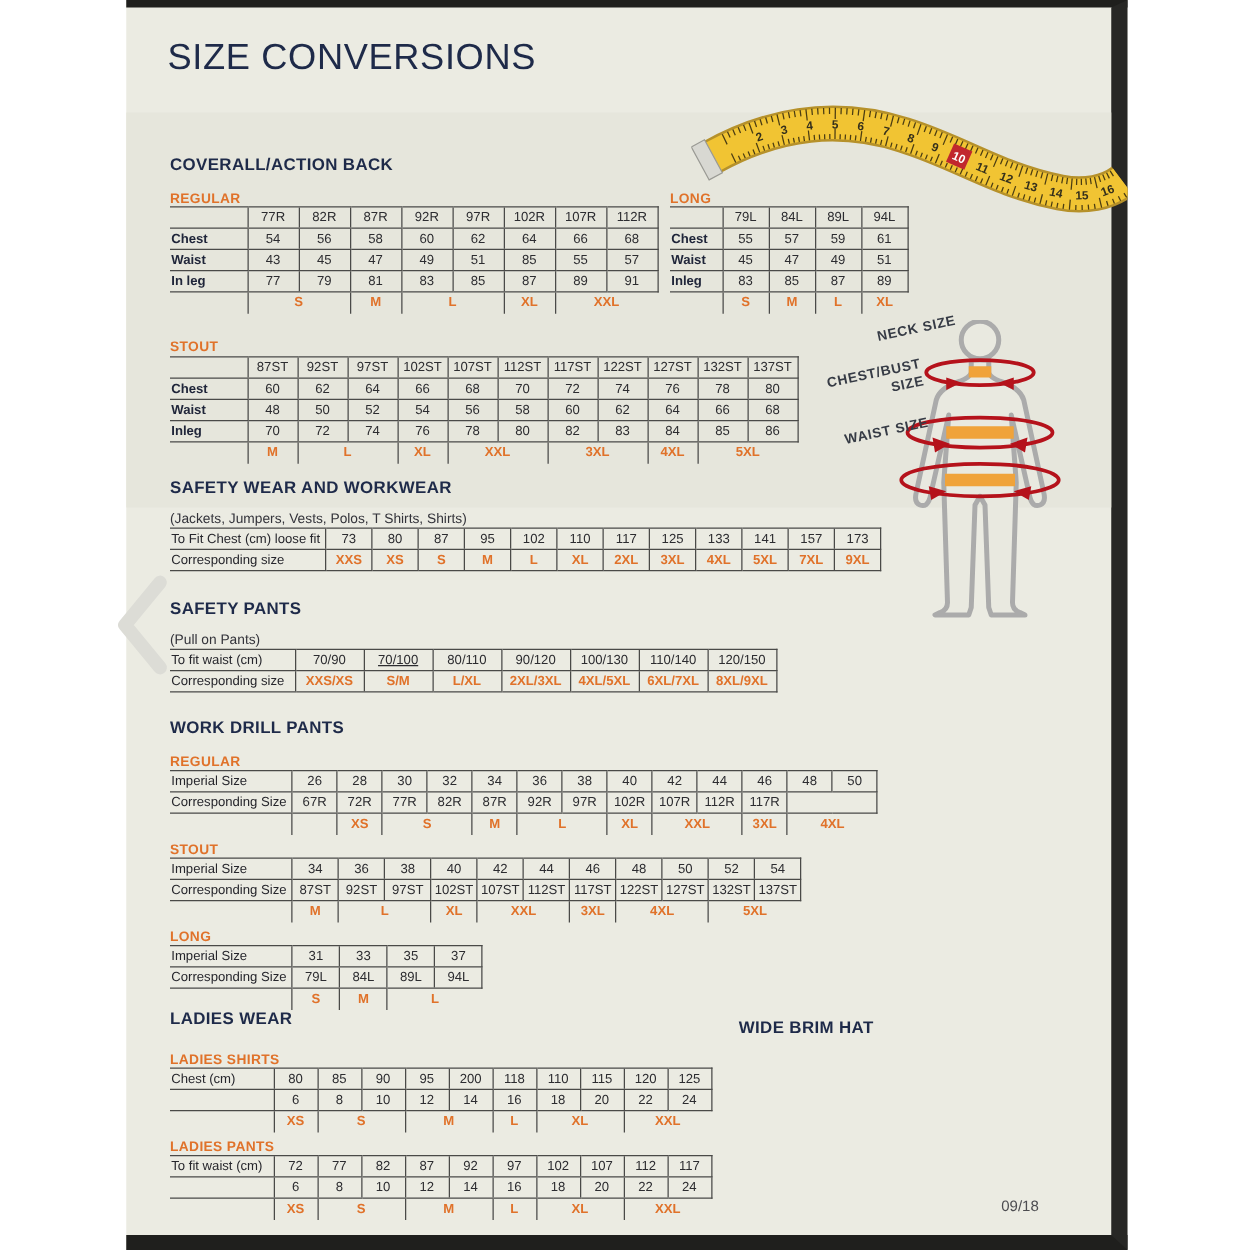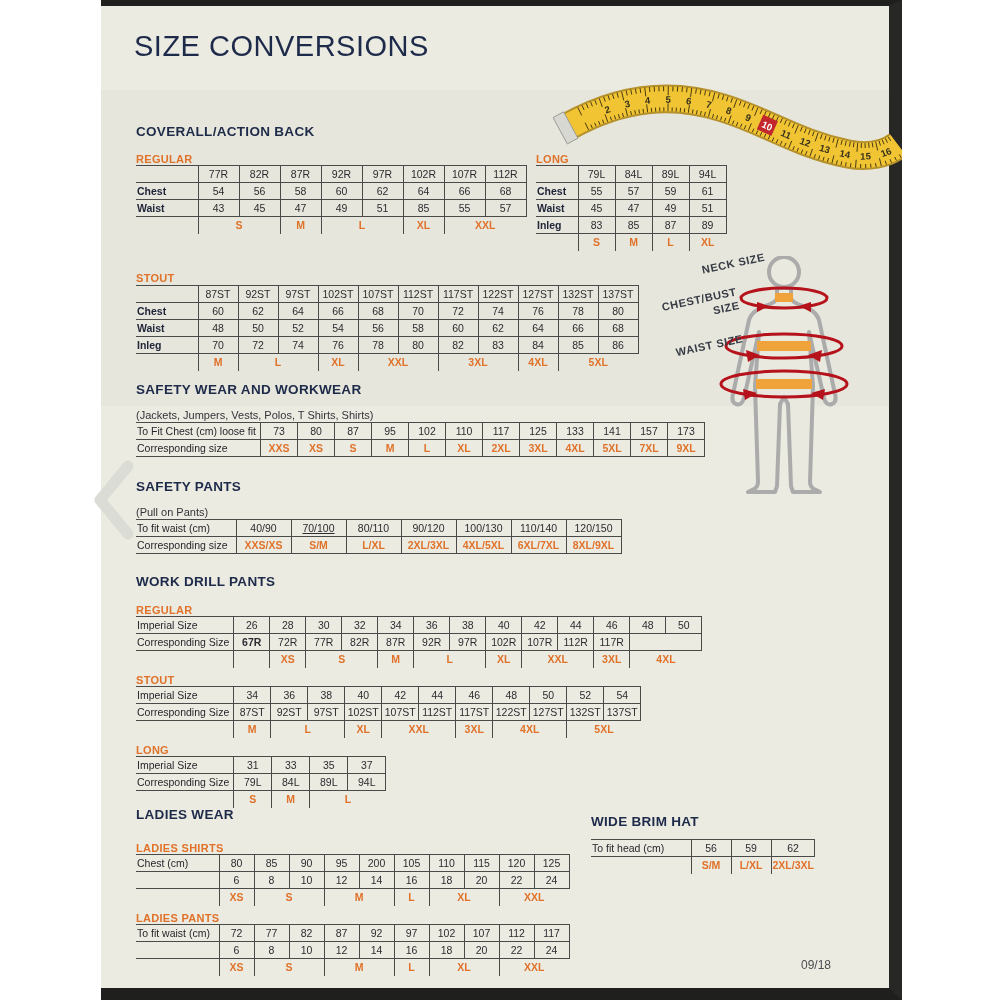--- a/index.html
+++ b/index.html
@@ -281,20 +281,31 @@
               <td class="lab" style="width: 62px;">Waist</td>
               <td style="width: 41px;">43</td>
               <td style="width: 41px;">45</td>
               <td style="width: 41px;">47</td>
               <td style="width: 41px;">49</td>
               <td style="width: 41px;">51</td>
               <td style="width: 41px;">85</td>
               <td style="width: 41px;">55</td>
               <td style="width: 41px;">57</td>
             </tr>
+            <tr>
+              <td class="lab" style="width: 62px;">In leg</td>
+              <td style="width: 41px;">77</td>
+              <td style="width: 41px;">79</td>
+              <td style="width: 41px;">81</td>
+              <td style="width: 41px;">83</td>
+              <td style="width: 41px;">85</td>
+              <td style="width: 41px;">87</td>
+              <td style="width: 41px;">89</td>
+              <td style="width: 41px;">91</td>
+            </tr>
             <tr class="szrow">
               <td class="lab nb" style="width: 62px;"></td>
               <td class="or nb" colspan="2" style="width: 82px;">S</td>
               <td class="or nb" colspan="1" style="width: 41px;">M</td>
               <td class="or nb" colspan="2" style="width: 82px;">L</td>
               <td class="or nb" colspan="1" style="width: 41px;">XL</td>
               <td class="or nb" colspan="2" style="width: 82px;">XXL</td>
             </tr>
           </tbody>
         </table>
@@ -477,21 +488,21 @@
         </table>
       </div>
 
     <div class="abs h1" style="left:35px;top:473px;">SAFETY PANTS</div>
     <div class="abs note" style="left:35px;top:500px;">(Pull on Pants)</div>
     <div class="abs" style="left:35px;top:513px;">
         <table class="sz">
           <tbody>
             <tr>
               <td class="lab" style="width: 100px;">To fit waist (cm)</td>
-              <td style="width: 55px;">40/90</td>
+              <td style="width: 55px;">70/90</td>
               <td style="width: 55px; text-decoration: underline;">70/100</td>
               <td style="width: 55px;">80/110</td>
               <td style="width: 55px;">90/120</td>
               <td style="width: 55px;">100/130</td>
               <td style="width: 55px;">110/140</td>
               <td style="width: 55px;">120/150</td>
             </tr>
             <tr>
               <td class="lab" style="width: 100px;">Corresponding size</td>
               <td class="or" style="width: 55px;">XXS/XS</td>
@@ -522,21 +533,21 @@
               <td style="width: 36px;">38</td>
               <td style="width: 36px;">40</td>
               <td style="width: 36px;">42</td>
               <td style="width: 36px;">44</td>
               <td style="width: 36px;">46</td>
               <td style="width: 36px;">48</td>
               <td style="width: 36px;">50</td>
             </tr>
             <tr>
               <td class="lab" style="width: 92px;">Corresponding Size</td>
-              <td style="width: 36px; font-weight: bold;">67R</td>
+              <td style="width: 36px;">67R</td>
               <td style="width: 36px;">72R</td>
               <td style="width: 36px;">77R</td>
               <td style="width: 36px;">82R</td>
               <td style="width: 36px;">87R</td>
               <td style="width: 36px;">92R</td>
               <td style="width: 36px;">97R</td>
               <td style="width: 36px;">102R</td>
               <td style="width: 36px;">107R</td>
               <td style="width: 36px;">112R</td>
               <td style="width: 36px;">117R</td>
@@ -635,21 +646,21 @@
     <div class="abs" style="left:35px;top:848px;">
         <table class="sz">
           <tbody>
             <tr>
               <td class="lab" style="width: 83px;">Chest (cm)</td>
               <td style="width: 35px;">80</td>
               <td style="width: 35px;">85</td>
               <td style="width: 35px;">90</td>
               <td style="width: 35px;">95</td>
               <td style="width: 35px;">200</td>
-              <td style="width: 35px;">105</td>
+              <td style="width: 35px;">118</td>
               <td style="width: 35px;">110</td>
               <td style="width: 35px;">115</td>
               <td style="width: 35px;">120</td>
               <td style="width: 35px;">125</td>
             </tr>
             <tr>
               <td class="lab" style="width: 83px;"></td>
               <td style="width: 35px;">6</td>
               <td style="width: 35px;">8</td>
               <td style="width: 35px;">10</td>
@@ -710,38 +721,20 @@
               <td class="or nb" colspan="2" style="width: 70px;">M</td>
               <td class="or nb" colspan="1" style="width: 35px;">L</td>
               <td class="or nb" colspan="2" style="width: 70px;">XL</td>
               <td class="or nb" colspan="2" style="width: 70px;">XXL</td>
             </tr>
           </tbody>
         </table>
       </div>
 
     <div class="abs h1" style="left:490px;top:808px;">WIDE BRIM HAT</div>
-    <div class="abs" style="left:490px;top:833px;">
-        <table class="sz">
-          <tbody>
-            <tr>
-              <td class="lab" style="width: 100px;">To fit head (cm)</td>
-              <td style="width: 40px;">56</td>
-              <td style="width: 40px;">59</td>
-              <td style="width: 40px;">62</td>
-            </tr>
-            <tr class="szrow">
-              <td class="lab nb" style="width: 100px;"></td>
-              <td class="or nb" colspan="1" style="width: 40px;">S/M</td>
-              <td class="or nb" colspan="1" style="width: 40px;">L/XL</td>
-              <td class="or nb" colspan="1" style="width: 40px;">2XL/3XL</td>
-            </tr>
-          </tbody>
-        </table>
-      </div>
 
     <div class="abs footer" style="left:700px;top:952px;">09/18</div>
   </div>
 
   <svg class="abs" style="left:88px;top:458px;" width="52" height="84" viewBox="0 0 52 84">
     <polyline points="40,8 12,42 40,76" fill="none" stroke="#DCDCD6" stroke-width="11" stroke-linecap="round" stroke-linejoin="round"></polyline>
   </svg>
 </div>
 
 </body></html>

